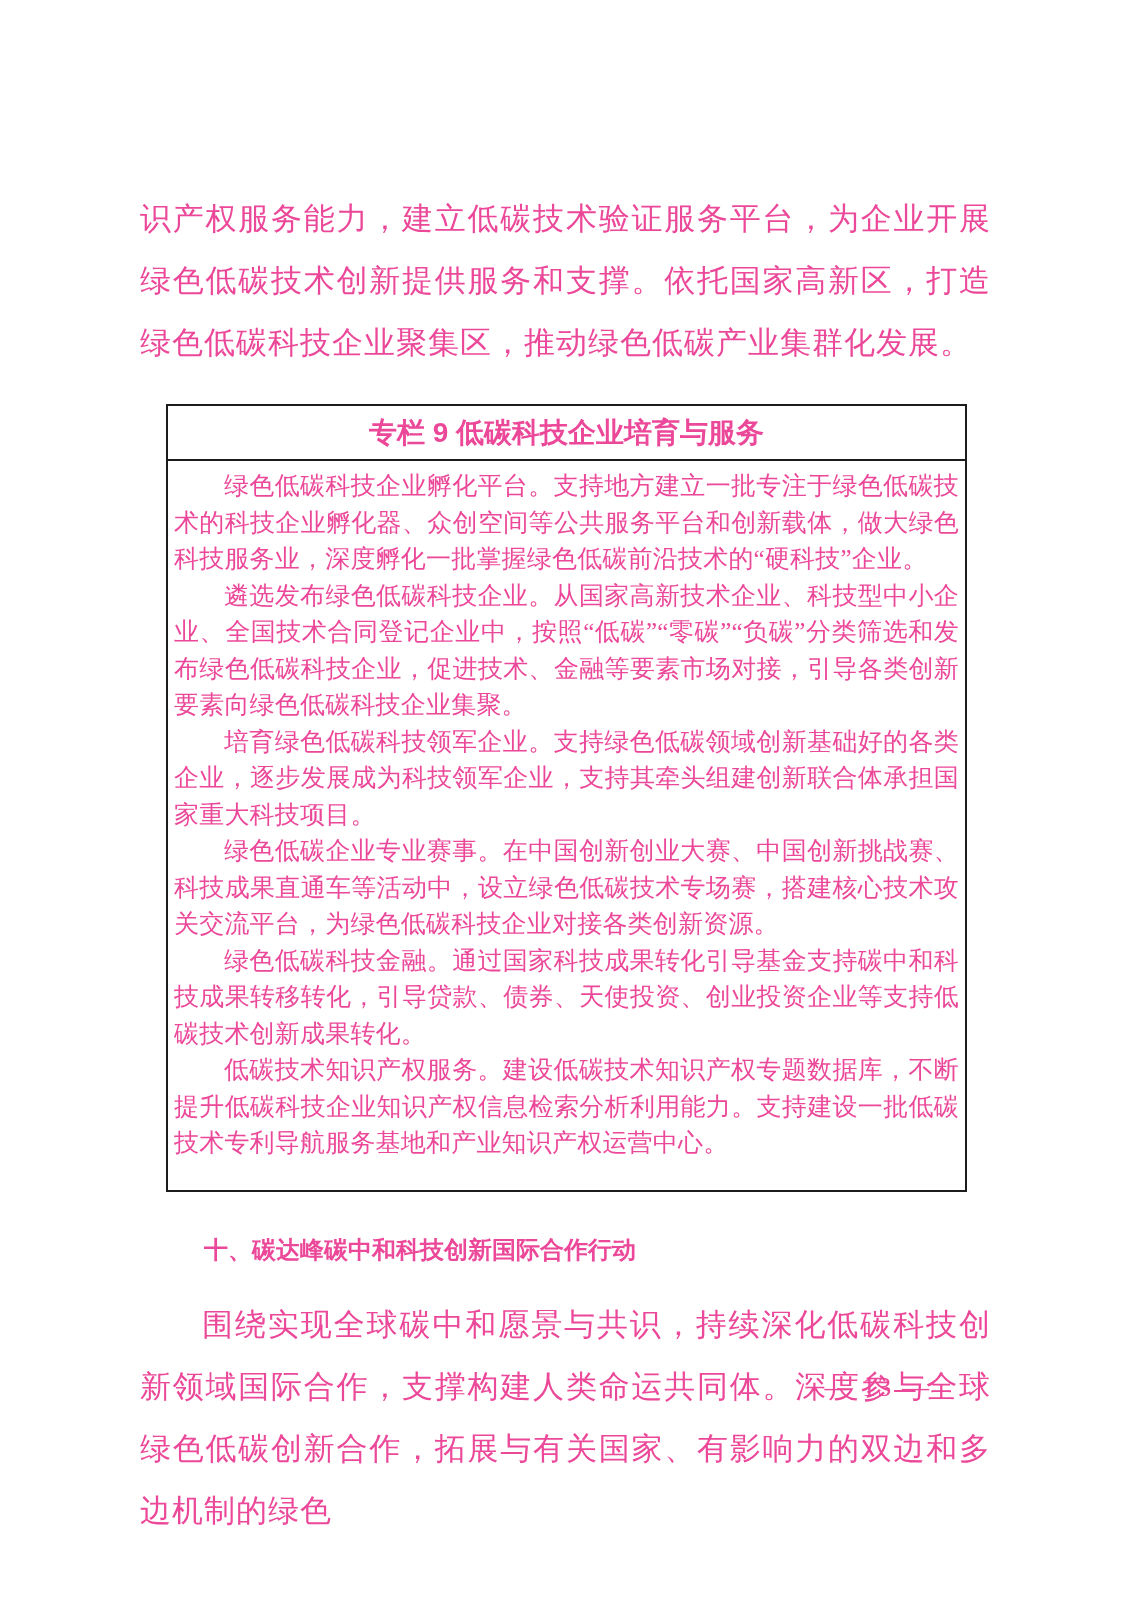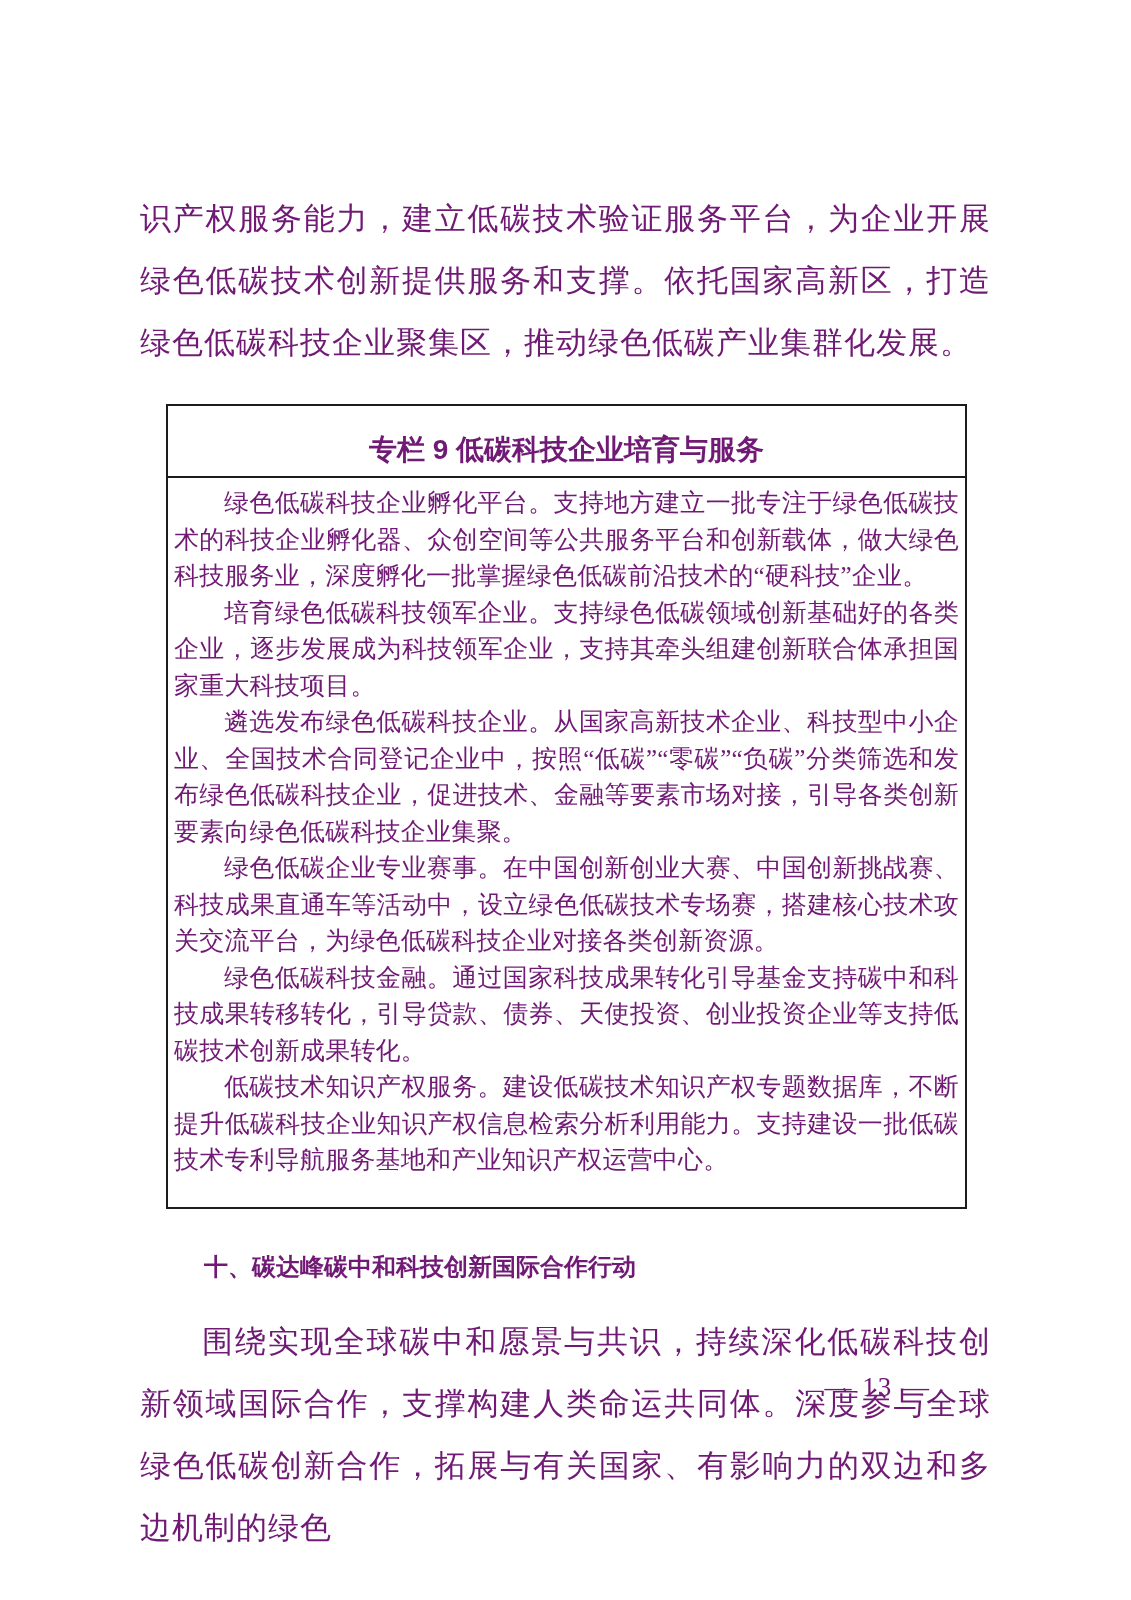--- a/index.html
+++ b/index.html
@@ -5,21 +5,21 @@
   html, body {
     margin: 0;
     padding: 0;
     background: #ffffff;
   }
   .page {
     position: relative;
     width: 1131px;
     height: 1600px;
     background: #ffffff;
-    color: #701a75;
+    color: #ec4899;
     font-family: "Liberation Serif", "DejaVu Serif", serif;
     box-sizing: border-box;
     overflow: hidden;
   }
   .content {
     position: absolute;
     left: 140px;
     top: 188px;
     width: 851px;
   }
@@ -36,21 +36,21 @@
     margin: 30px 24px 0 26px;
     border: 2px solid #1c1c1c;
     background: #ffffff;
   }
   .column-box-title {
     text-align: center;
     font-family: "Liberation Sans", "DejaVu Sans", sans-serif;
     font-weight: bold;
     font-size: 28px;
     line-height: 28px;
-    padding: 30px 0 12px 0;
+    padding: 13px 0 12px 0;
     border-bottom: 2px solid #1c1c1c;
   }
   .column-box-body {
     padding: 7px 6px 28px 6px;
   }
   .column-box-body p {
     margin: 0;
     font-size: 25px;
     line-height: 36.5px;
     text-align: justify;
@@ -83,22 +83,22 @@
 
 <div class="page">
   <div class="content">
 
     <p class="body-text">识产权服务能力，建立低碳技术验证服务平台，为企业开展绿色低碳技术创新提供服务和支撑。依托国家高新区，打造绿色低碳科技企业聚集区，推动绿色低碳产业集群化发展。</p>
 
     <div class="column-box">
       <div class="column-box-title">专栏 9  低碳科技企业培育与服务</div>
       <div class="column-box-body">
           <p>绿色低碳科技企业孵化平台。支持地方建立一批专注于绿色低碳技术的科技企业孵化器、众创空间等公共服务平台和创新载体，做大绿色科技服务业，深度孵化一批掌握绿色低碳前沿技术的“硬科技”企业。</p>
+          <p>遴选发布绿色低碳科技企业。从国家高新技术企业、科技型中小企业、全国技术合同登记企业中，按照“低碳”“零碳”“负碳”分类筛选和发布绿色低碳科技企业，促进技术、金融等要素市场对接，引导各类创新要素向绿色低碳科技企业集聚。</p>
           <p>培育绿色低碳科技领军企业。支持绿色低碳领域创新基础好的各类企业，逐步发展成为科技领军企业，支持其牵头组建创新联合体承担国家重大科技项目。</p>
-          <p>遴选发布绿色低碳科技企业。从国家高新技术企业、科技型中小企业、全国技术合同登记企业中，按照“低碳”“零碳”“负碳”分类筛选和发布绿色低碳科技企业，促进技术、金融等要素市场对接，引导各类创新要素向绿色低碳科技企业集聚。</p>
           <p>绿色低碳企业专业赛事。在中国创新创业大赛、中国创新挑战赛、科技成果直通车等活动中，设立绿色低碳技术专场赛，搭建核心技术攻关交流平台，为绿色低碳科技企业对接各类创新资源。</p>
           <p>绿色低碳科技金融。通过国家科技成果转化引导基金支持碳中和科技成果转移转化，引导贷款、债券、天使投资、创业投资企业等支持低碳技术创新成果转化。</p>
           <p>低碳技术知识产权服务。建设低碳技术知识产权专题数据库，不断提升低碳科技企业知识产权信息检索分析利用能力。支持建设一批低碳技术专利导航服务基地和产业知识产权运营中心。</p>
         </div>
     </div>
 
     <h2 class="section-heading">十、碳达峰碳中和科技创新国际合作行动</h2>
 
     <p class="body-text indent-2em closing">围绕实现全球碳中和愿景与共识，持续深化低碳科技创新领域国际合作，支撑构建人类命运共同体。深度参与全球绿色低碳创新合作，拓展与有关国家、有影响力的双边和多边机制的绿色</p>
 

